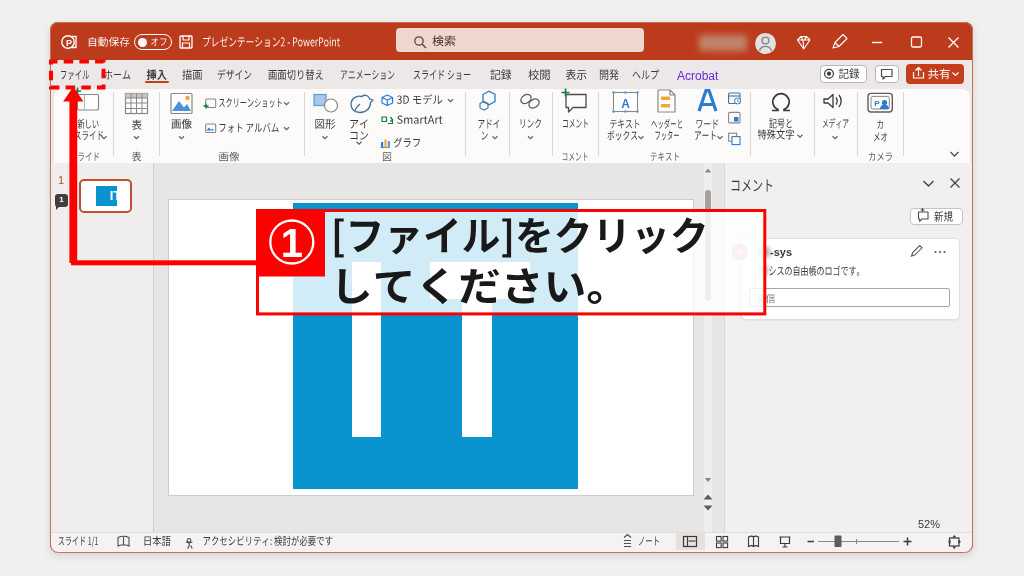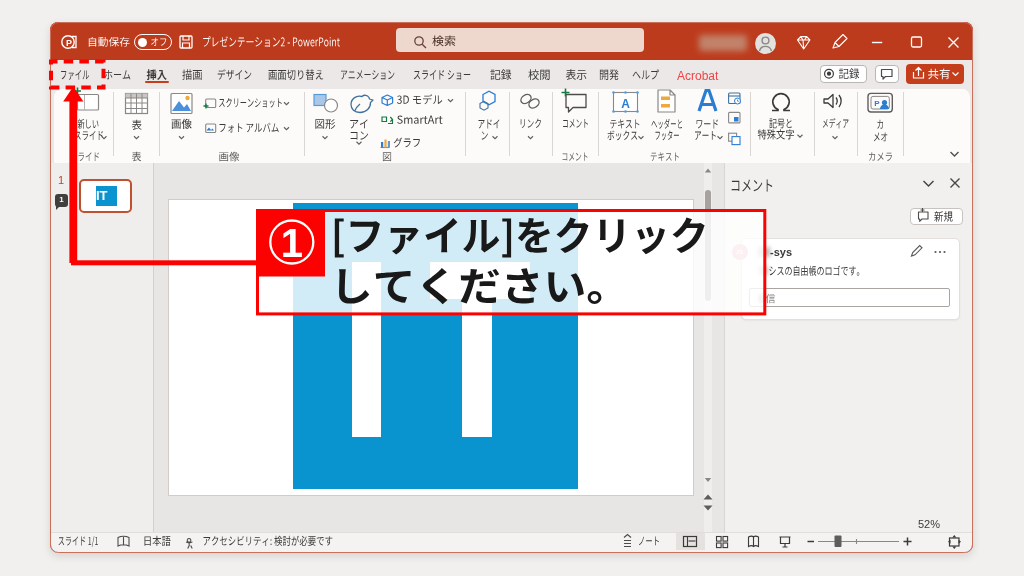--- a/index.html
+++ b/index.html
@@ -25,25 +25,25 @@
 <div style="position:absolute;left:758.5px;top:266px;width:9px;height:9px;background:#8c8a88;filter:blur(2px);opacity:.55"></div>
 <div style="position:absolute;left:749px;top:288.4px;width:201px;height:19px;background:#fff;border:1px solid #a8a5a2;border-radius:2px;box-sizing:border-box"></div>
 <div style="position:absolute;left:757.5px;top:293.5px;width:8px;height:9px;background:#9a9896;filter:blur(1.5px);opacity:.6"></div>
 <div style="position:absolute;left:51px;top:532px;width:921px;height:20px;background:#f5f3f2;border-top:1px solid #e0ddda;border-radius:0 0 8px 8px"></div>
 <div style="position:absolute;left:676px;top:533px;width:29px;height:17px;background:#e4e1df"></div>
 <div style="position:absolute;left:134px;top:34px;width:38px;height:16px;border:1.4px solid #fff;border-radius:9px;box-sizing:border-box"></div>
 <div style="position:absolute;left:137.5px;top:37.5px;width:9px;height:9px;background:#fff;border-radius:50%"></div>
 <div style="position:absolute;left:699px;top:35px;width:48px;height:16px;background:#c29078;filter:blur(3px);opacity:.85;border-radius:3px"></div>
 <div style="position:absolute;left:755px;top:33px;width:21px;height:21px;background:#e3e1df;border-radius:50%"></div>
 <div style="position:absolute;left:396px;top:28px;width:248px;height:24px;background:#eed7cc;border-radius:4px"></div>
-<div style="position:absolute;left:677px;top:68.5px;color:#ef4444;font:12px 'Liberation Sans',sans-serif">Acrobat</div>
+<div style="position:absolute;left:677px;top:68.5px;color:#6d28d9;font:12px 'Liberation Sans',sans-serif">Acrobat</div>
 <div style="position:absolute;left:918px;top:518px;color:#3b3a39;font:11px 'Liberation Sans',sans-serif">52%</div>
 <div style="position:absolute;left:79.2px;top:178.7px;width:53.3px;height:34px;background:#fff;border:2px solid #c05030;border-radius:5px;box-sizing:border-box"></div>
 <div style="position:absolute;left:96px;top:185.5px;width:20.6px;height:20.4px;background:#0994cf"></div>
-<div style="position:absolute;left:96px;top:185.5px;width:39px;height:20.4px;color:#fff;font:bold 13px 'Liberation Sans',sans-serif;line-height:20.4px">IT</div>
+<div style="position:absolute;left:96px;top:185.5px;width:39px;height:20.4px;color:#fff;font:bold 13px 'Liberation Sans',sans-serif;text-align:center;line-height:20.4px">IT</div>
 <div style="position:absolute;left:58px;top:174px;color:#b5491f;font:11px 'Liberation Sans',sans-serif">1</div>
 <div style="position:absolute;left:54.7px;top:194px;width:13.6px;height:12.5px;background:#413f3e;border-radius:3px"></div>
 <div style="position:absolute;left:54.7px;top:194px;width:13.6px;color:#fff;font:bold 8px 'Liberation Sans',sans-serif;text-align:center;line-height:12.5px">1</div>
 <div style="position:absolute;left:56px;top:205px;width:0;height:0;border-left:5px solid #413f3e;border-bottom:5px solid transparent"></div>
 <div style="position:absolute;left:819.5px;top:64.5px;width:47px;height:18.5px;background:#fff;border:1px solid #b9b6b4;border-radius:4px;box-sizing:border-box"></div>
 <div style="position:absolute;left:875px;top:64.5px;width:23.5px;height:18.5px;background:#fff;border:1px solid #b9b6b4;border-radius:4px;box-sizing:border-box"></div>
 <div style="position:absolute;left:906px;top:63.5px;width:57.5px;height:20px;background:#c43e1c;border-radius:4px"></div>
 <div style="position:absolute;left:145px;top:81.3px;width:23.5px;height:2.2px;background:#c43e1c;border-radius:1px"></div>
 <div style="position:absolute;left:112.9px;top:92px;width:1px;height:64px;background:#dad6d3"></div>
 <div style="position:absolute;left:159.3px;top:92px;width:1px;height:64px;background:#dad6d3"></div>

